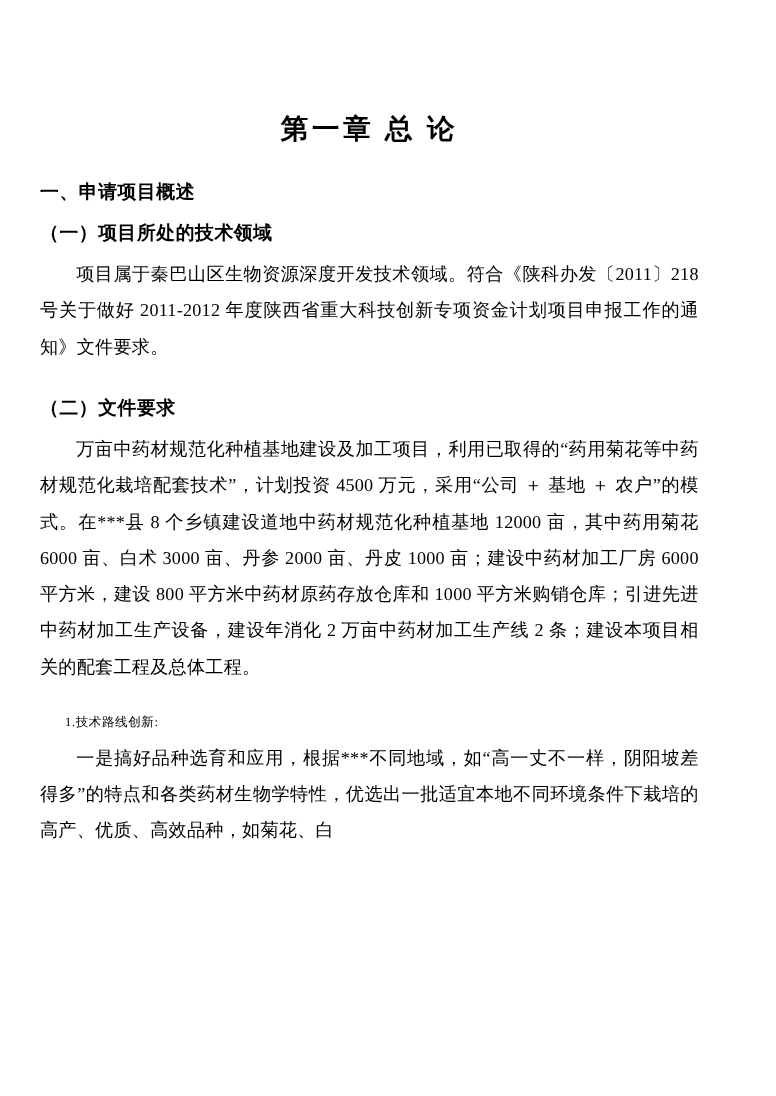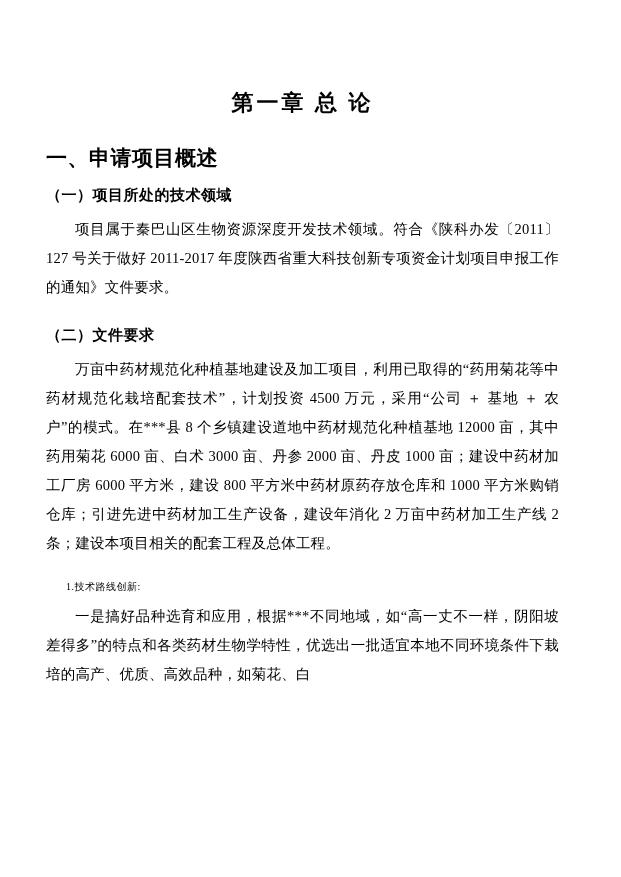--- a/index.html
+++ b/index.html
@@ -10,33 +10,33 @@
   body {
     font-family: "Liberation Serif", "DejaVu Serif", serif;
     color: #000000;
   }
   .page {
     width: 621px;
     height: 877px;
     background: #ffffff;
     position: relative;
     box-sizing: border-box;
-    padding: 70px 62px 40px 46px;
+    padding: 70px 62px 40px 32px;
     overflow: hidden;
   }
   .doc-title {
     text-align: center;
     font-size: 22px;
     font-weight: bold;
     letter-spacing: 3px;
     margin: 18px 0 26px 0;
     font-family: "Liberation Serif", "DejaVu Serif", serif;
   }
   .h1 {
-    font-size: 21px;
+    font-size: 15px;
     font-weight: bold;
     margin: 14px 0 10px 0;
     letter-spacing: 0.5px;
   }
   .h2 {
     font-size: 15px;
     font-weight: bold;
     margin: 14px 0 10px 0;
     letter-spacing: 0.5px;
   }
@@ -69,21 +69,21 @@
 
 <div class="page">
 
   <div class="doc-title">第一章   总  论</div>
 
   <div class="section">
 
     <div class="h1">一、申请项目概述</div>
 
     <div class="h2">（一）项目所处的技术领域</div>
-    <p class="body">项目属于秦巴山区生物资源深度开发技术领域。符合《陕科办发〔2011〕127 号关于做好 2011-2017 年度陕西省重大科技创新专项资金计划项目申报工作的通知》文件要求。</p>
+    <p class="body">项目属于秦巴山区生物资源深度开发技术领域。符合《陕科办发〔2011〕218 号关于做好 2011-2012 年度陕西省重大科技创新专项资金计划项目申报工作的通知》文件要求。</p>
 
     <div class="spacer-sm"></div>
 
     <div class="h2">（二）文件要求</div>
     <p class="body">万亩中药材规范化种植基地建设及加工项目，利用已取得的“药用菊花等中药材规范化栽培配套技术”，计划投资 4500 万元，采用“公司 ＋ 基地 ＋ 农户”的模式。在***县 8 个乡镇建设道地中药材规范化种植基地 12000 亩，其中药用菊花 6000 亩、白术 3000 亩、丹参 2000 亩、丹皮 1000 亩；建设中药材加工厂房 6000 平方米，建设 800 平方米中药材原药存放仓库和 1000 平方米购销仓库；引进先进中药材加工生产设备，建设年消化 2 万亩中药材加工生产线 2 条；建设本项目相关的配套工程及总体工程。</p>
 
     <div class="spacer-sm"></div>
 
 
     <div class="h3">1.技术路线创新:</div>

